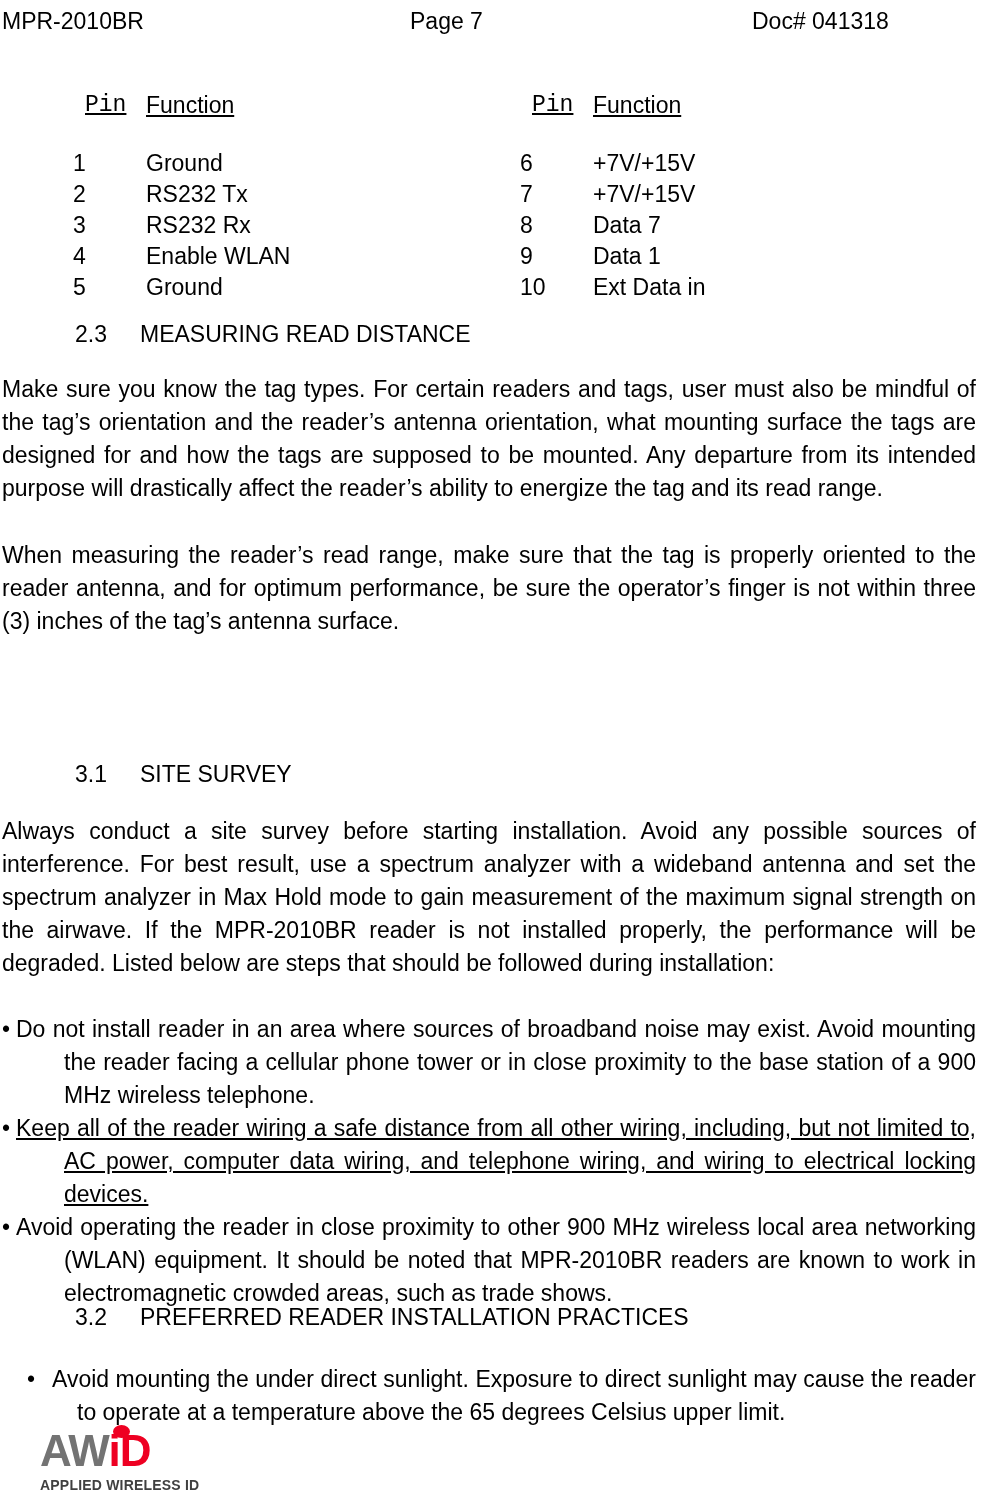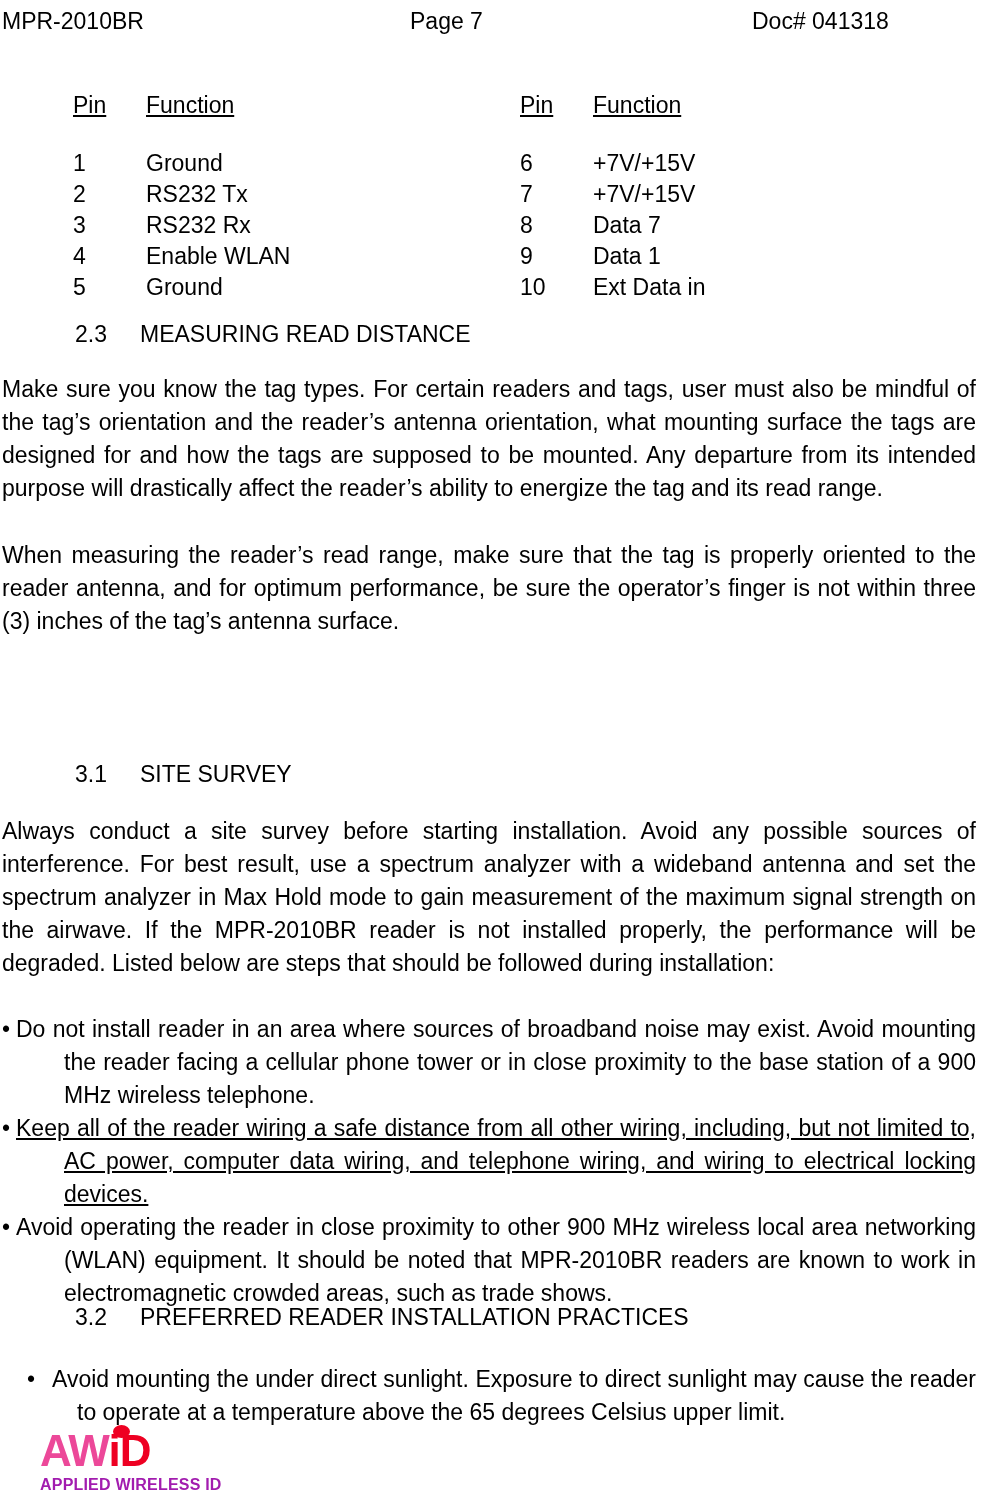--- a/index.html
+++ b/index.html
@@ -74,21 +74,21 @@
     margin-bottom: 27px;
     position: relative;
   }
   .pin-head .h-pin,
   .pin-head .h-func {
     position: absolute;
     top: 0;
     text-decoration: underline;
     white-space: nowrap;
   }
-  .pin-head .h-pin  { left: 0px; }
+  .pin-head .h-pin  { left: 12px; font-family: Liberation Mono, monospace; }
   .pin-head .h-func { left: 73px; }
 
   .pin-row {
     height: 31px;
     position: relative;
   }
   .pin-row .c-pin,
   .pin-row .c-func {
     position: absolute;
     top: 0;
@@ -161,38 +161,38 @@
   .logo-word {
     font-weight: bold;
     font-size: 44px;
     line-height: 44px;
     letter-spacing: -1px;
     position: relative;
     height: 46px;
     white-space: nowrap;
   }
   .logo-aw {
-    color: #ec4899;
+    color: #737373;
   }
   .logo-id {
     color: #ee0022;
   }
   .logo-dot {
     position: absolute;
     width: 17px;
     height: 13px;
     border-radius: 50%;
     background: #ee0022;
     left: 73px;
     top: -4px;
   }
   .logo-tag {
-    color: #a21caf;
+    color: #404040;
     font-weight: bold;
-    font-size: 16px;
+    font-size: 14px;
     line-height: 16px;
     letter-spacing: 0.2px;
     white-space: nowrap;
     margin-top: 2px;
   }
 </style>
 </head>
 <body>
 
 <div class="page">

